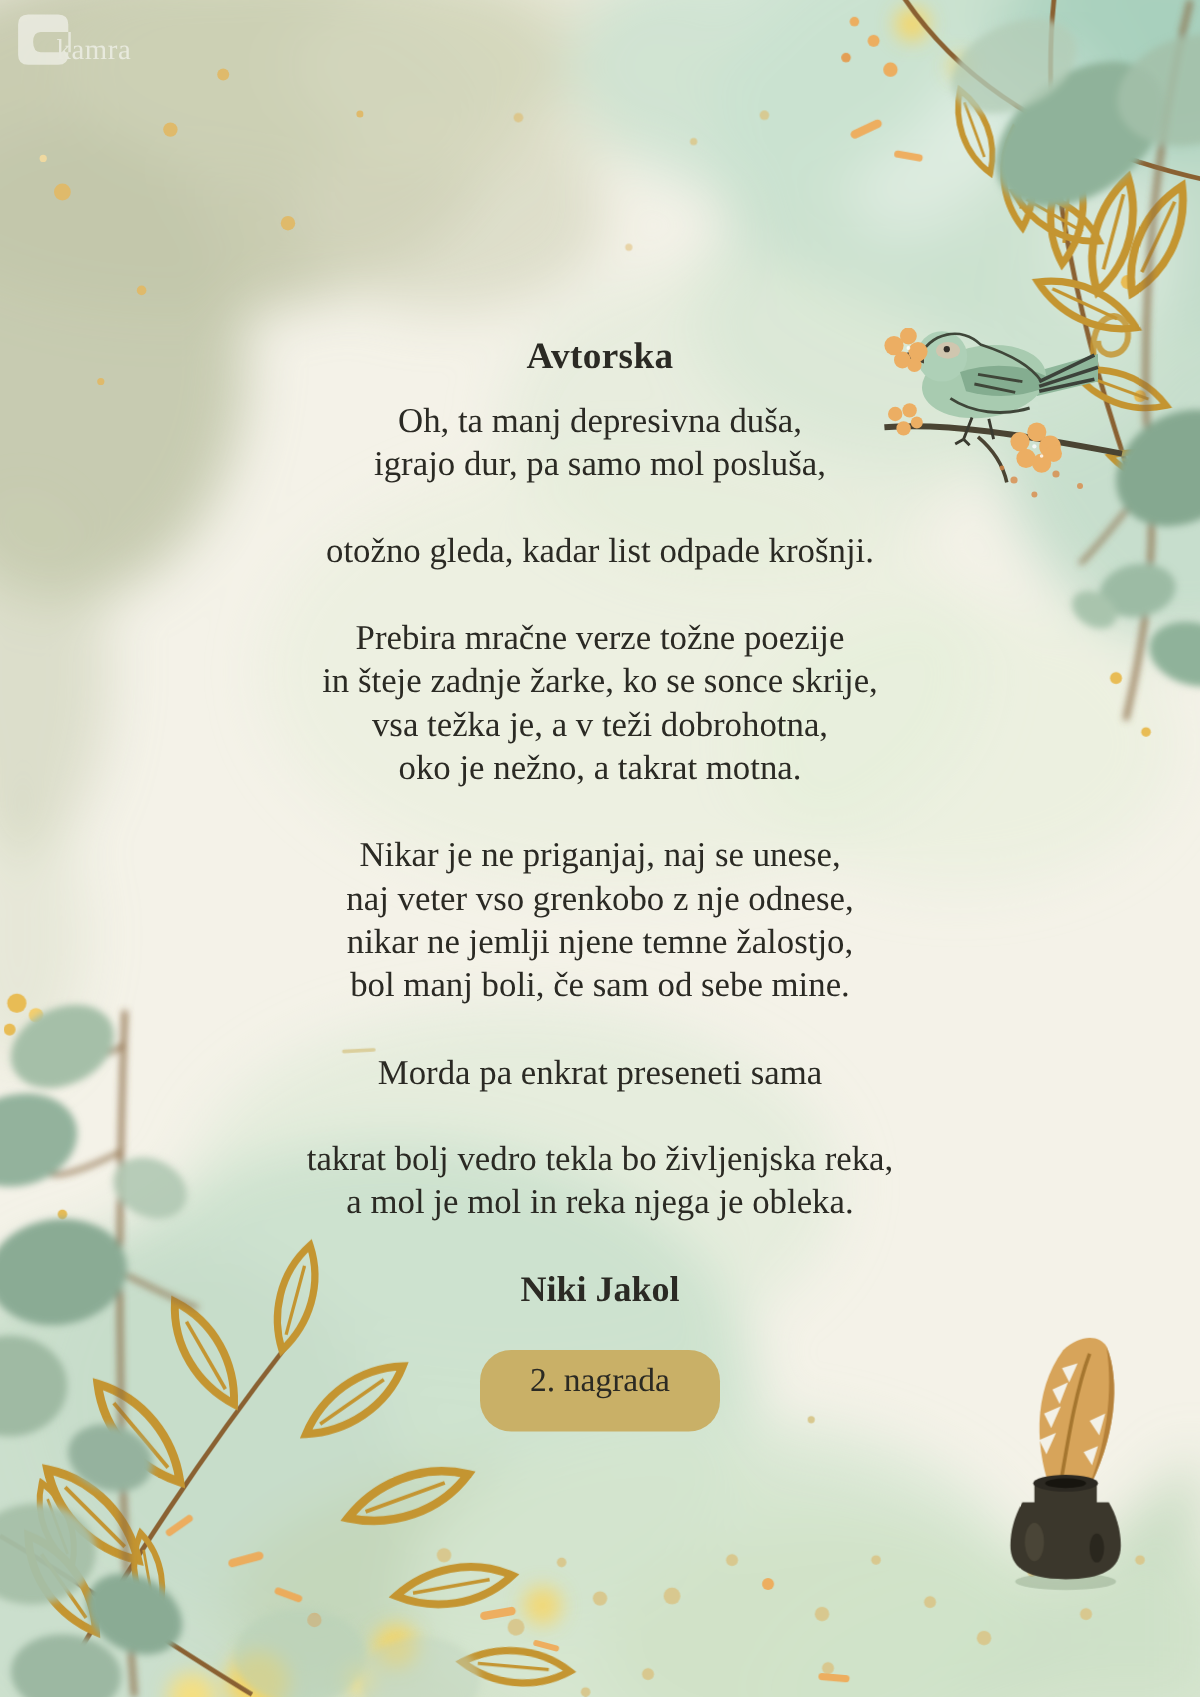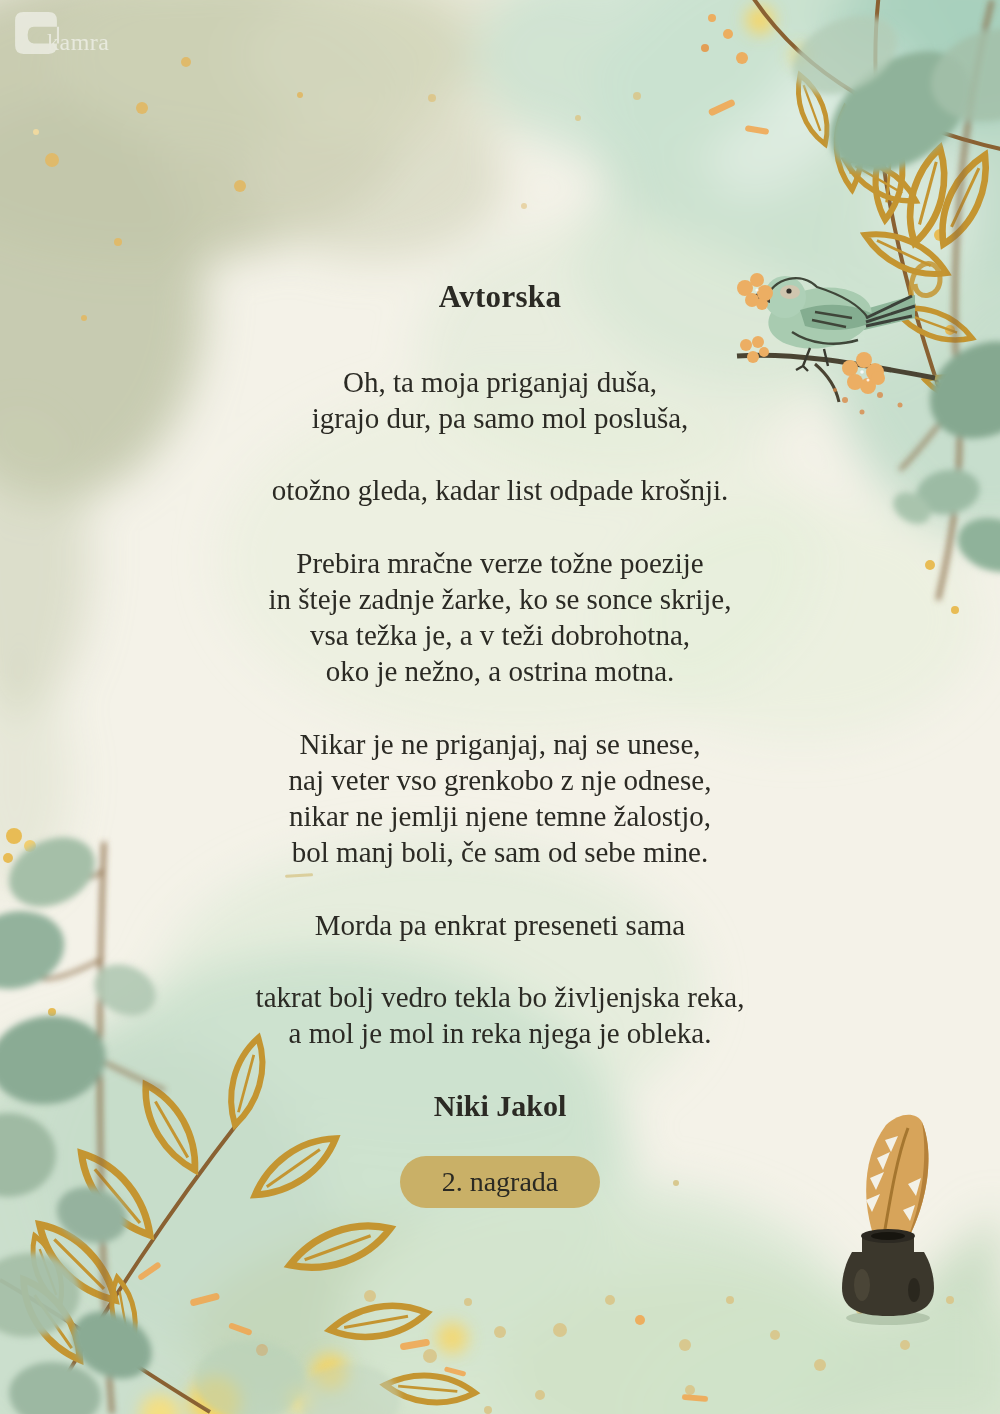--- a/index.html
+++ b/index.html
@@ -2,25 +2,25 @@
 <html><head>
 <meta charset="utf-8">
 <style>
   html,body{margin:0;padding:0;background:#e9e7db;}
   .page{position:relative;width:1000px;height:1414px;margin:0 auto;background:#f4f2e8;
         overflow:hidden;font-family:"Liberation Serif",serif;}
   .deco{position:absolute;left:0;top:0;width:100%;height:100%;display:block;}
   .watermark{position:absolute;top:11px;left:13px;display:flex;align-items:flex-end;opacity:.55;}
   .wm-text{color:#ffffff;font-size:24px;line-height:1;margin-left:-12px;padding-bottom:1px;letter-spacing:.5px;}
   .poem{position:absolute;top:279px;left:0;right:0;text-align:center;color:#2b2a24;}
-  .title{font-size:31px;line-height:36px;margin:0 0 49px;font-weight:700;letter-spacing:.3px;}
+  .title{font-size:31px;line-height:36px;margin:0 0 18px;font-weight:700;letter-spacing:.3px;}
   .stanza{font-size:29px;line-height:36px;margin:0 0 37px;}
   .author{font-size:30px;line-height:36px;font-weight:700;}
   .badge{display:inline-block;margin-top:32px;background:#c9b067;color:#2b2a23;
-         font-size:28px;line-height:52px;height:52px;padding:0 42px;border-radius:26px;}
+         font-size:28px;line-height:52px;height:68px;padding:0 42px;border-radius:26px;}
 </style>
 </head>
 <body>
 
 <div class="page">
 
   <svg class="deco" viewBox="0 0 1000 1414" aria-hidden="true">
     <defs>
       <filter id="b22" x="-60%" y="-60%" width="220%" height="220%">
           <feGaussianBlur stdDeviation="22"></feGaussianBlur>
@@ -264,31 +264,31 @@
       <path fill-rule="evenodd" fill="#ffffff" opacity=".95" d="M10,1 L34,1 Q42,1 42,9 L42,33 Q42,41 34,41 L10,41 Q2,41 2,33 L2,9 Q2,1 10,1 Z
            M20,15 L48,15 L48,31 L20,31 Q14,31 14,23 Q14,15 20,15 Z"></path>
     </svg>
     <span class="wm-text">kamra</span>
   </div>
 
   <main class="poem">
     <h1 class="title">Avtorska</h1>
 
     <p class="stanza">
-      <span class="line">Oh, ta moja priganjaj duša,</span><br>
+      <span class="line">Oh, ta manj depresivna duša,</span><br>
       <span class="line">igrajo dur, pa samo mol posluša,</span><br>
       <br>
       <span class="line">otožno gleda, kadar list odpade krošnji.</span>
     </p>
 
     <p class="stanza">
       <span class="line">Prebira mračne verze tožne poezije</span><br>
       <span class="line">in šteje zadnje žarke, ko se sonce skrije,</span><br>
       <span class="line">vsa težka je, a v teži dobrohotna,</span><br>
-      <span class="line">oko je nežno, a ostrina motna.</span>
+      <span class="line">oko je nežno, a takrat motna.</span>
     </p>
 
     <p class="stanza">
       <span class="line">Nikar je ne priganjaj, naj se unese,</span><br>
       <span class="line">naj veter vso grenkobo z nje odnese,</span><br>
       <span class="line">nikar ne jemlji njene temne žalostjo,</span><br>
       <span class="line">bol manj boli, če sam od sebe mine.</span>
     </p>
 
     <p class="stanza">

